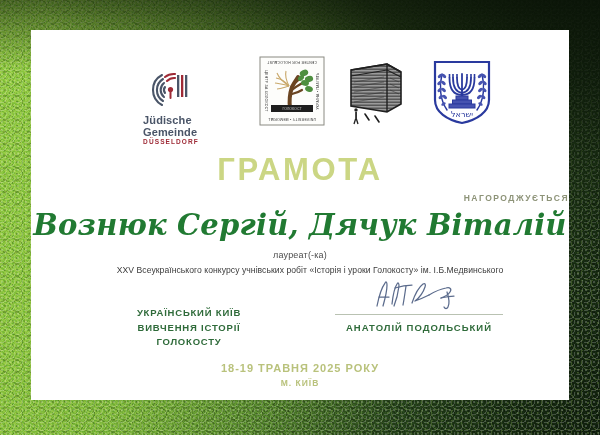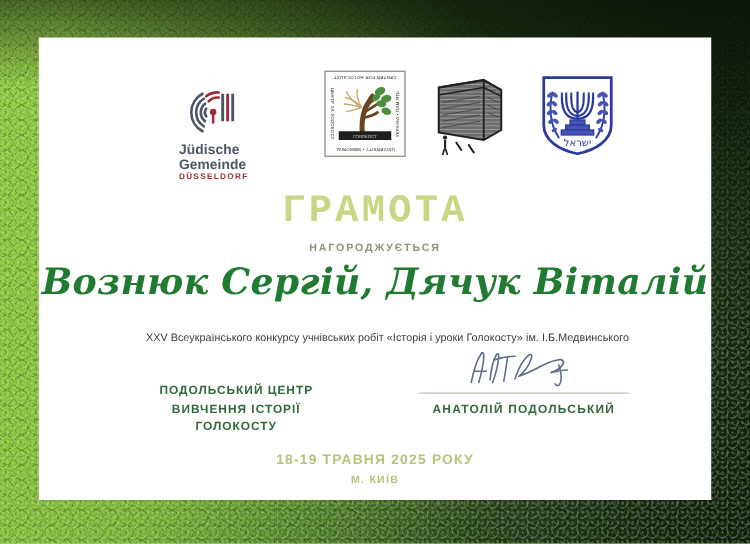--- a/index.html
+++ b/index.html
@@ -115,27 +115,27 @@
   
   .title {
     position: absolute;
     left: 0; right: 0;
     top: 122px;
     text-align: center;
     font-size: 31px;
     font-weight: 700;
     letter-spacing: 2.6px;
     color: #cbd684;
-    font-family: Liberation Mono, monospace;
+    font-family: Liberation Sans, sans-serif;
   }
   .subtitle {
     position: absolute;
     left: 0; right: 0;
     top: 163px;
-    text-align: center;
+    text-align: right;
     font-size: 8.5px;
     font-weight: 700;
     letter-spacing: 1.5px;
     color: #8d9378;
   }
 
   
   .names {
     position: absolute;
     left: 0; right: 0;
@@ -406,24 +406,25 @@
 
           <text x="33" y="61" text-anchor="middle" fill="#2a3a9e" font-size="8" font-family="'DejaVu Sans',sans-serif">ישראל</text>
         </svg>
       </div>
     </div>
 
     <div class="title">ГРАМОТА</div>
     <div class="subtitle">НАГОРОДЖУЄТЬСЯ</div>
 
     <div class="names">Вознюк Сергій, Дячук Віталій</div>
+    <div class="laureate">лауреат(-ка)</div>
     <div class="competition">XXV Всеукраїнського конкурсу учнівських робіт «Історія і уроки Голокосту» ім. І.Б.Медвинського</div>
 
     <div class="org-block">
-      <div>ПОДОЛЬСЬКИЙ ЦЕНТР</div>
+      <div>УКРАЇНСЬКИЙ КИЇВ</div>
       <div>ВИВЧЕННЯ ІСТОРІЇ</div>
       <div>ГОЛОКОСТУ</div>
     </div>
 
     <div class="sign-block">
       <svg class="sign-svg" width="120" height="34" viewBox="0 0 120 34" aria-hidden="true">
         <g fill="none" stroke="#5b6b8c" stroke-width="1.25" stroke-linecap="round" stroke-linejoin="round">
           <path d="M18 28 C20 18 23 9 26 5 C27 3 28 4 28 7 C28 13 26 21 24 28"></path>
           <path d="M20 19 H30"></path>
           <path d="M33 26 C34 17 36 9 38 6 C39 4 40 5 40 8 C39 16 37 23 35 28"></path>

